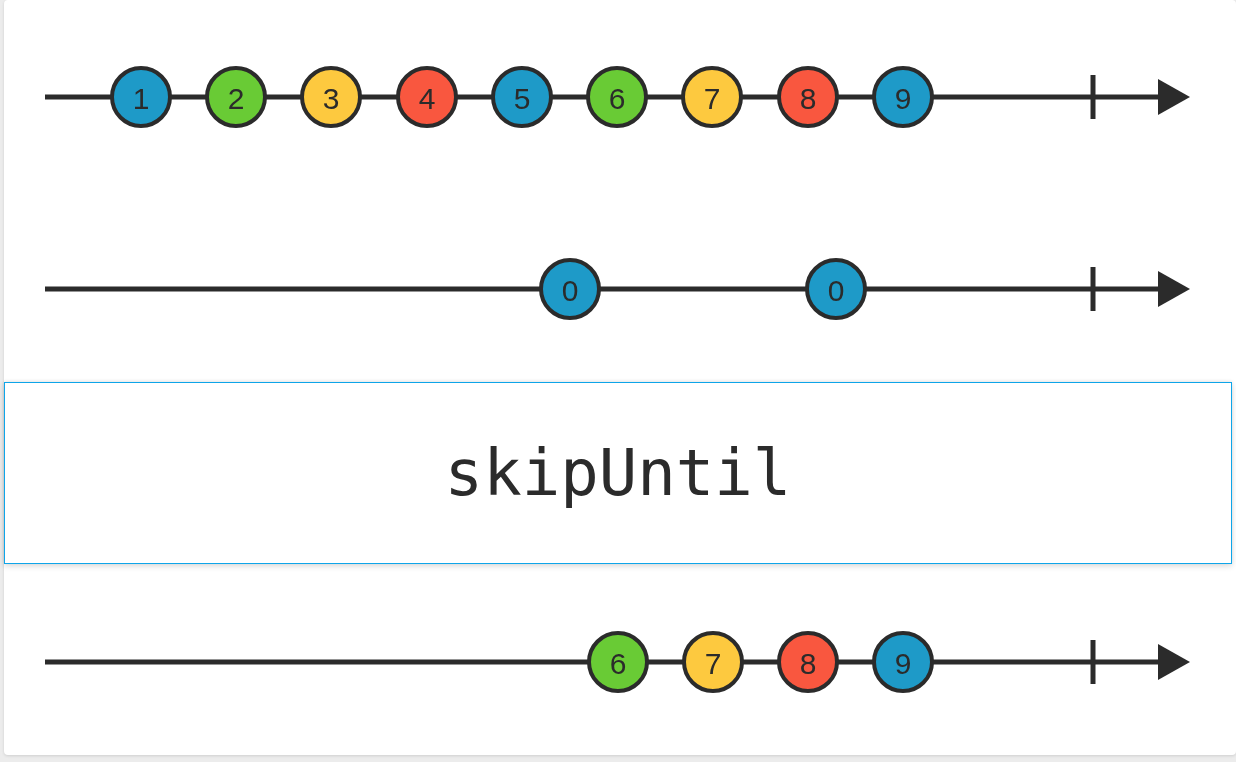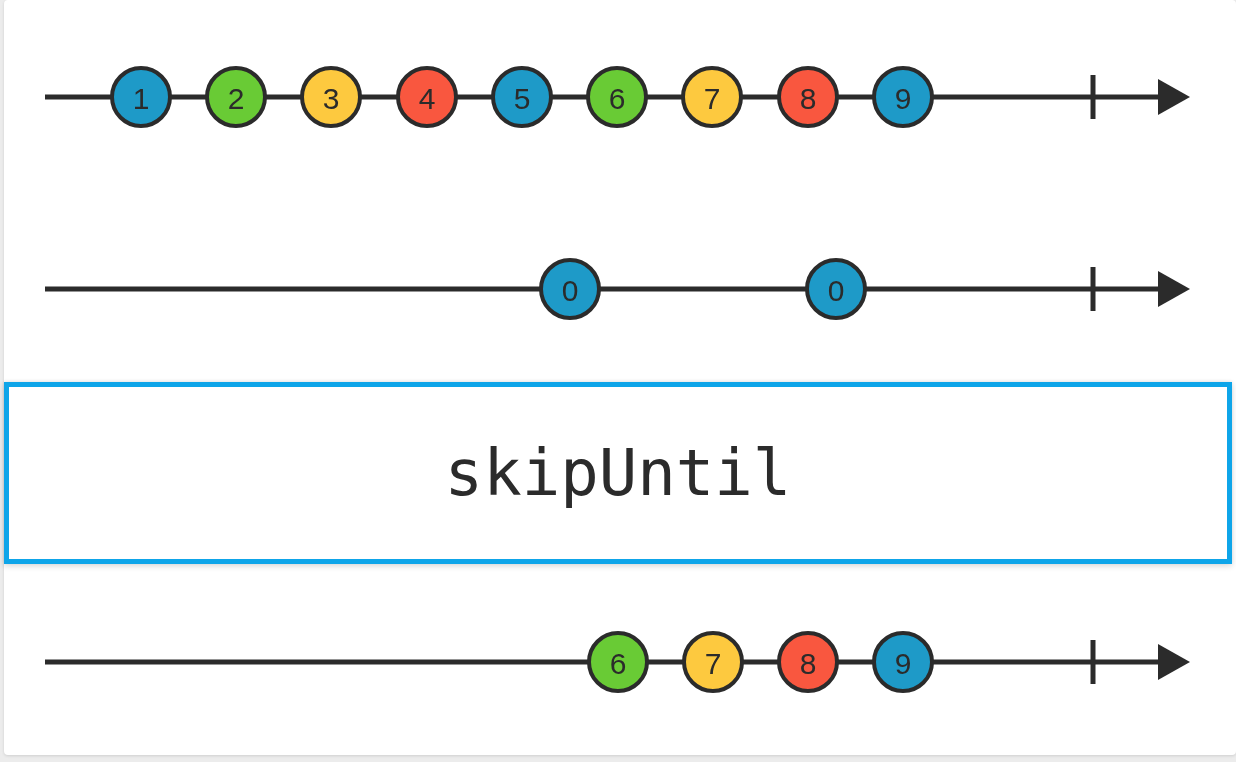--- a/index.html
+++ b/index.html
@@ -33,21 +33,21 @@
     left: 0;
     top: 0;
   }
   .operator-box {
     position: absolute;
     left: 4px;
     top: 382px;
     width: 1228px;
     height: 182px;
     background: #ffffff;
-    border: 5px solid #0ea5e9;
+    border: 1px solid #0ea5e9;
     box-shadow: 0 2px 6px rgba(0,0,0,0.16), 0 -1px 3px rgba(0,0,0,0.06);
     display: flex;
     align-items: center;
     justify-content: center;
     box-sizing: border-box;
     text-align: right;
   }
   .operator-label {
     font-family: "DejaVu Sans Mono", "Liberation Mono", monospace;
     font-size: 64px;

